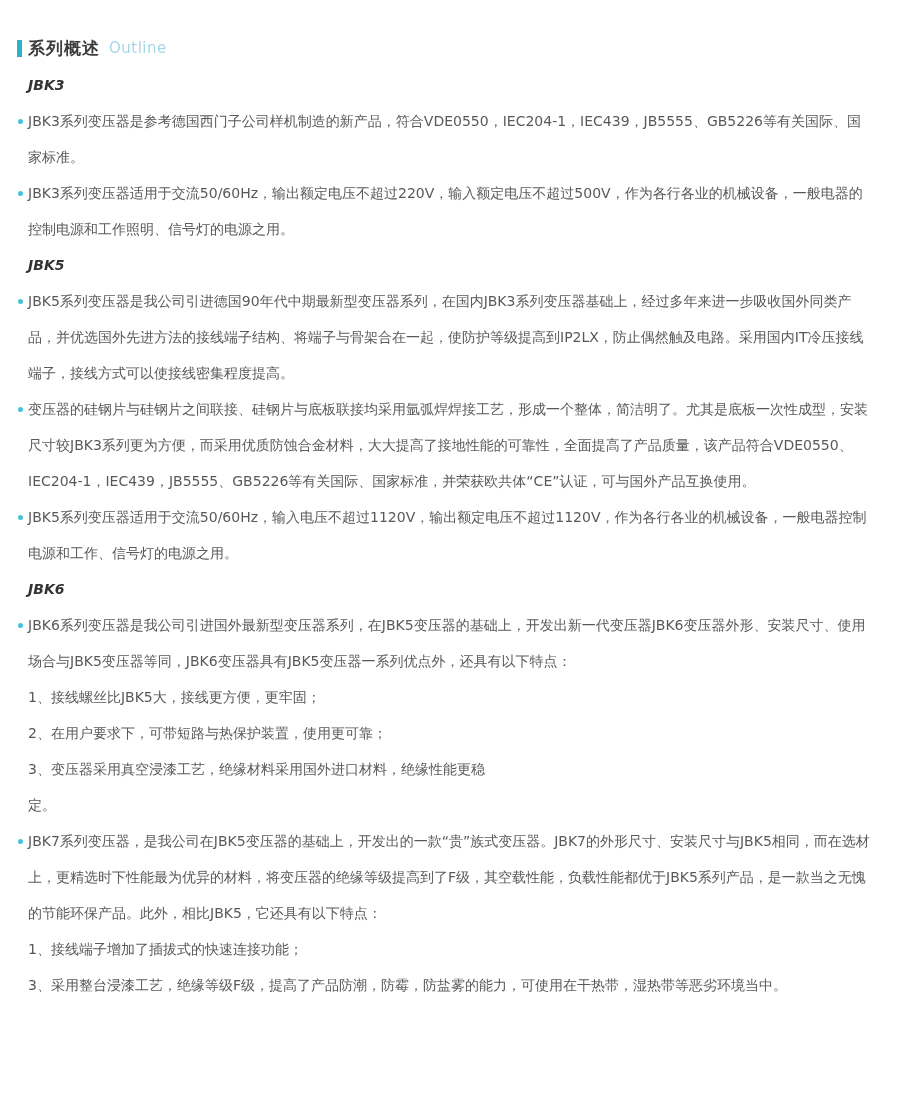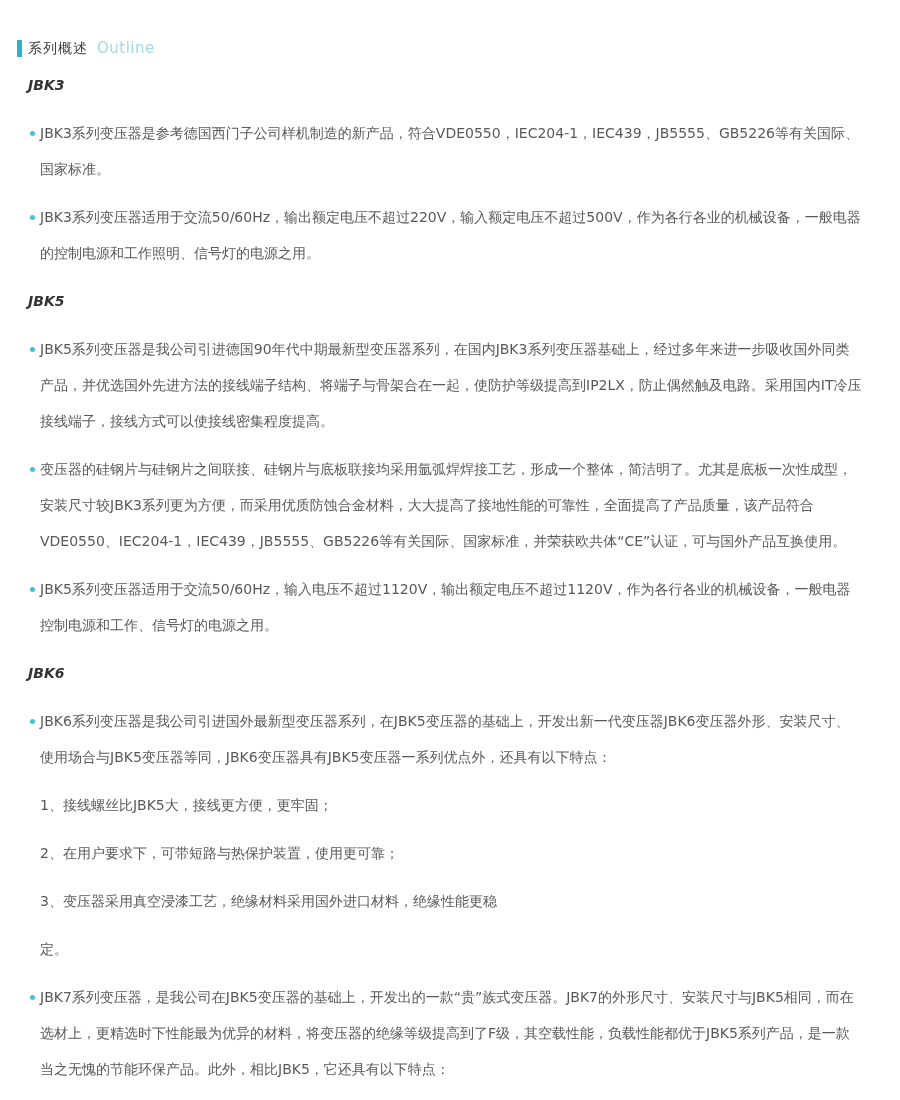--- a/index.html
+++ b/index.html
@@ -37,22 +37,22 @@
   .accent-bar {
     display: inline-block;
     width: 5px;
     height: 17px;
     background: var(--accent);
     margin-left: -11px;
     margin-right: 6px;
     flex: 0 0 auto;
   }
   .title-zh {
-    font-size: 14px;
-    font-weight: 400;
+    font-size: 17px;
+    font-weight: 700;
     color: var(--title-text);
     margin: 0;
     letter-spacing: 1px;
   }
   .title-en {
     font-size: 15px;
     color: var(--accent-light);
     margin-left: 9px;
     letter-spacing: 0.5px;
   }
@@ -62,21 +62,21 @@
   .sec-heading {
     margin: 0;
     font-size: 14px;
     font-weight: bold;
     color: var(--heading-text);
     line-height: 36px;
     font-style: italic;
   }
   .item {
     position: relative;
-    margin: 12px;
+    margin: 0;
   }
   .item-text {
     margin: 0;
     font-size: 14px;
     line-height: 36px;
     color: var(--body-text);
     white-space: pre-wrap;
   }
   .dot {
     position: absolute;
@@ -150,16 +150,19 @@
     </section>
 
     <section>
       <div class="item">
         <span class="dot"></span>
         <p class="item-text">JBK7系列变压器，是我公司在JBK5变压器的基础上，开发出的一款“贵”族式变压器。JBK7的外形尺寸、安装尺寸与JBK5相同，而在选材上，更精选时下性能最为优异的材料，将变压器的绝缘等级提高到了F级，其空载性能，负载性能都优于JBK5系列产品，是一款当之无愧的节能环保产品。此外，相比JBK5，它还具有以下特点：</p>
       </div>
       <div class="item">
         <p class="item-text">1、接线端子增加了插拔式的快速连接功能；</p>
       </div>
+      <div class="item">
+        <p class="item-text">3、采用整台浸漆工艺，绝缘等级F级，提高了产品防潮，防霉，防盐雾的能力，可使用在干热带，湿热带等恶劣环境当中。</p>
+      </div>
     </section>
 
   </main>
 </div>
 
 </body></html>

